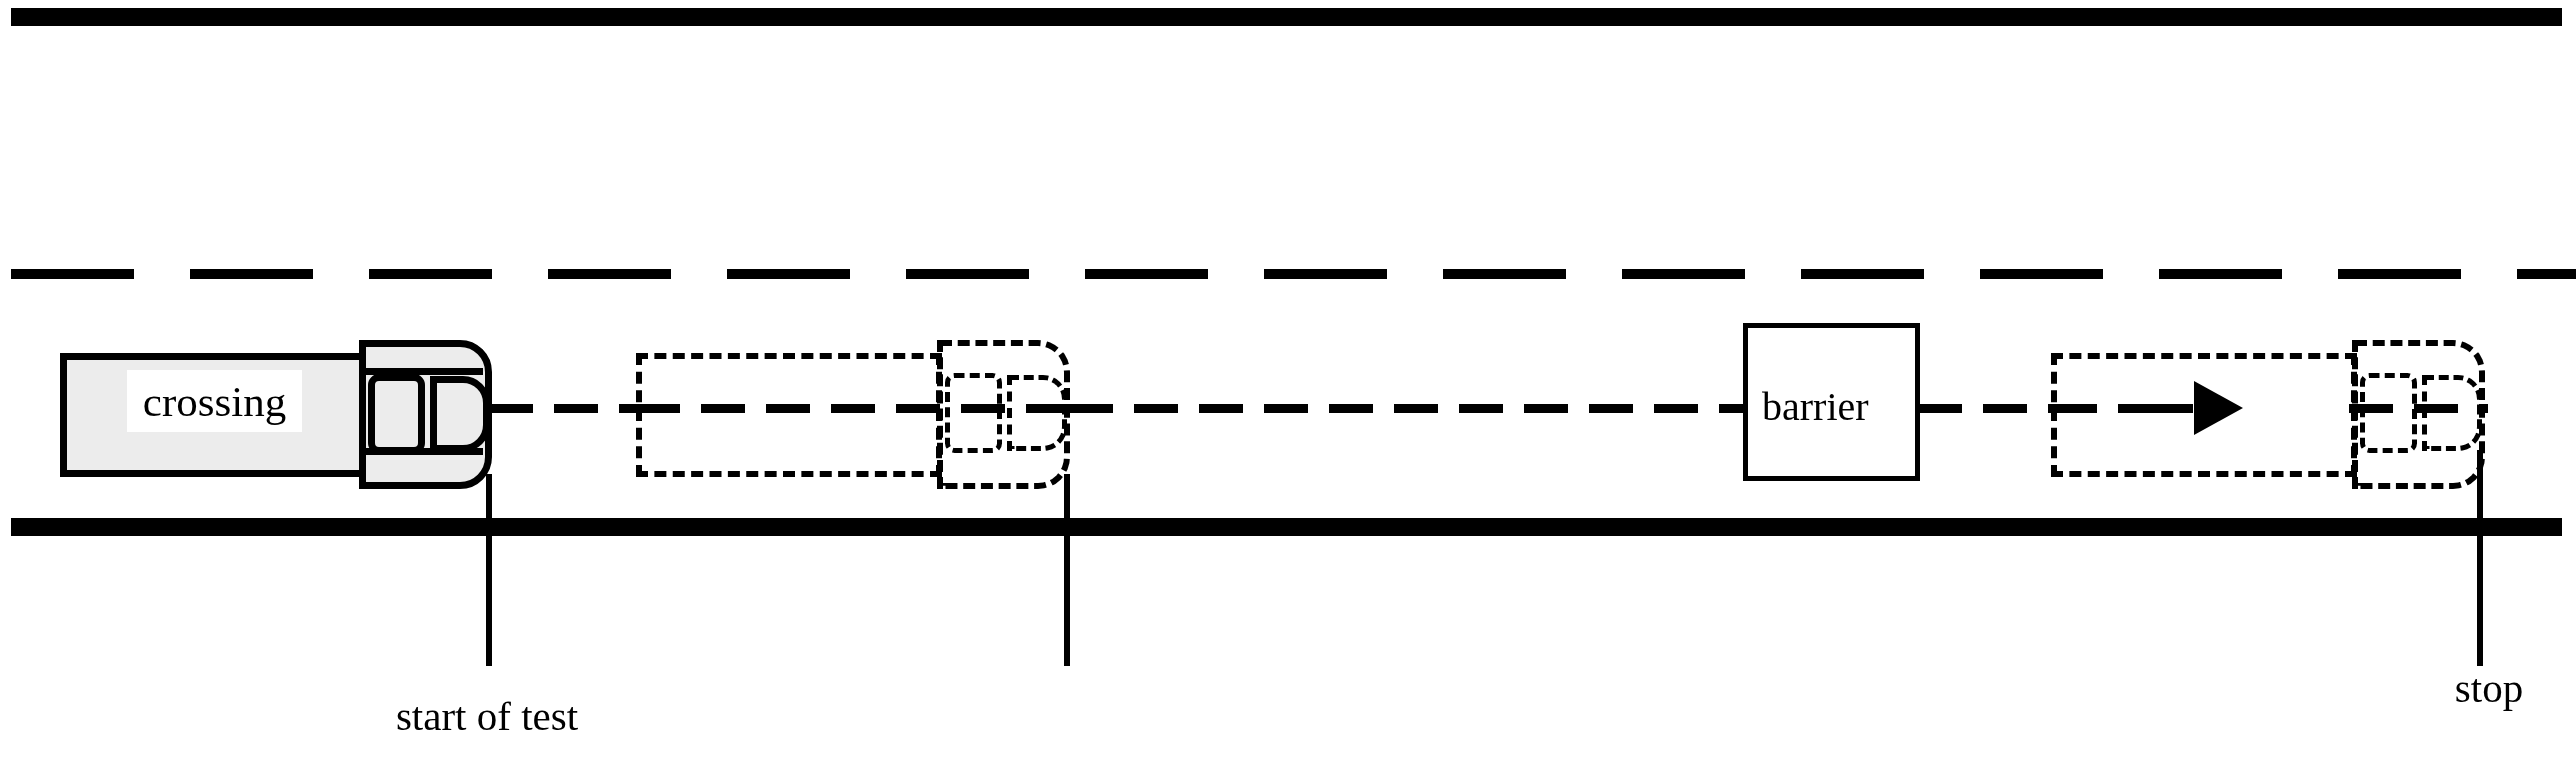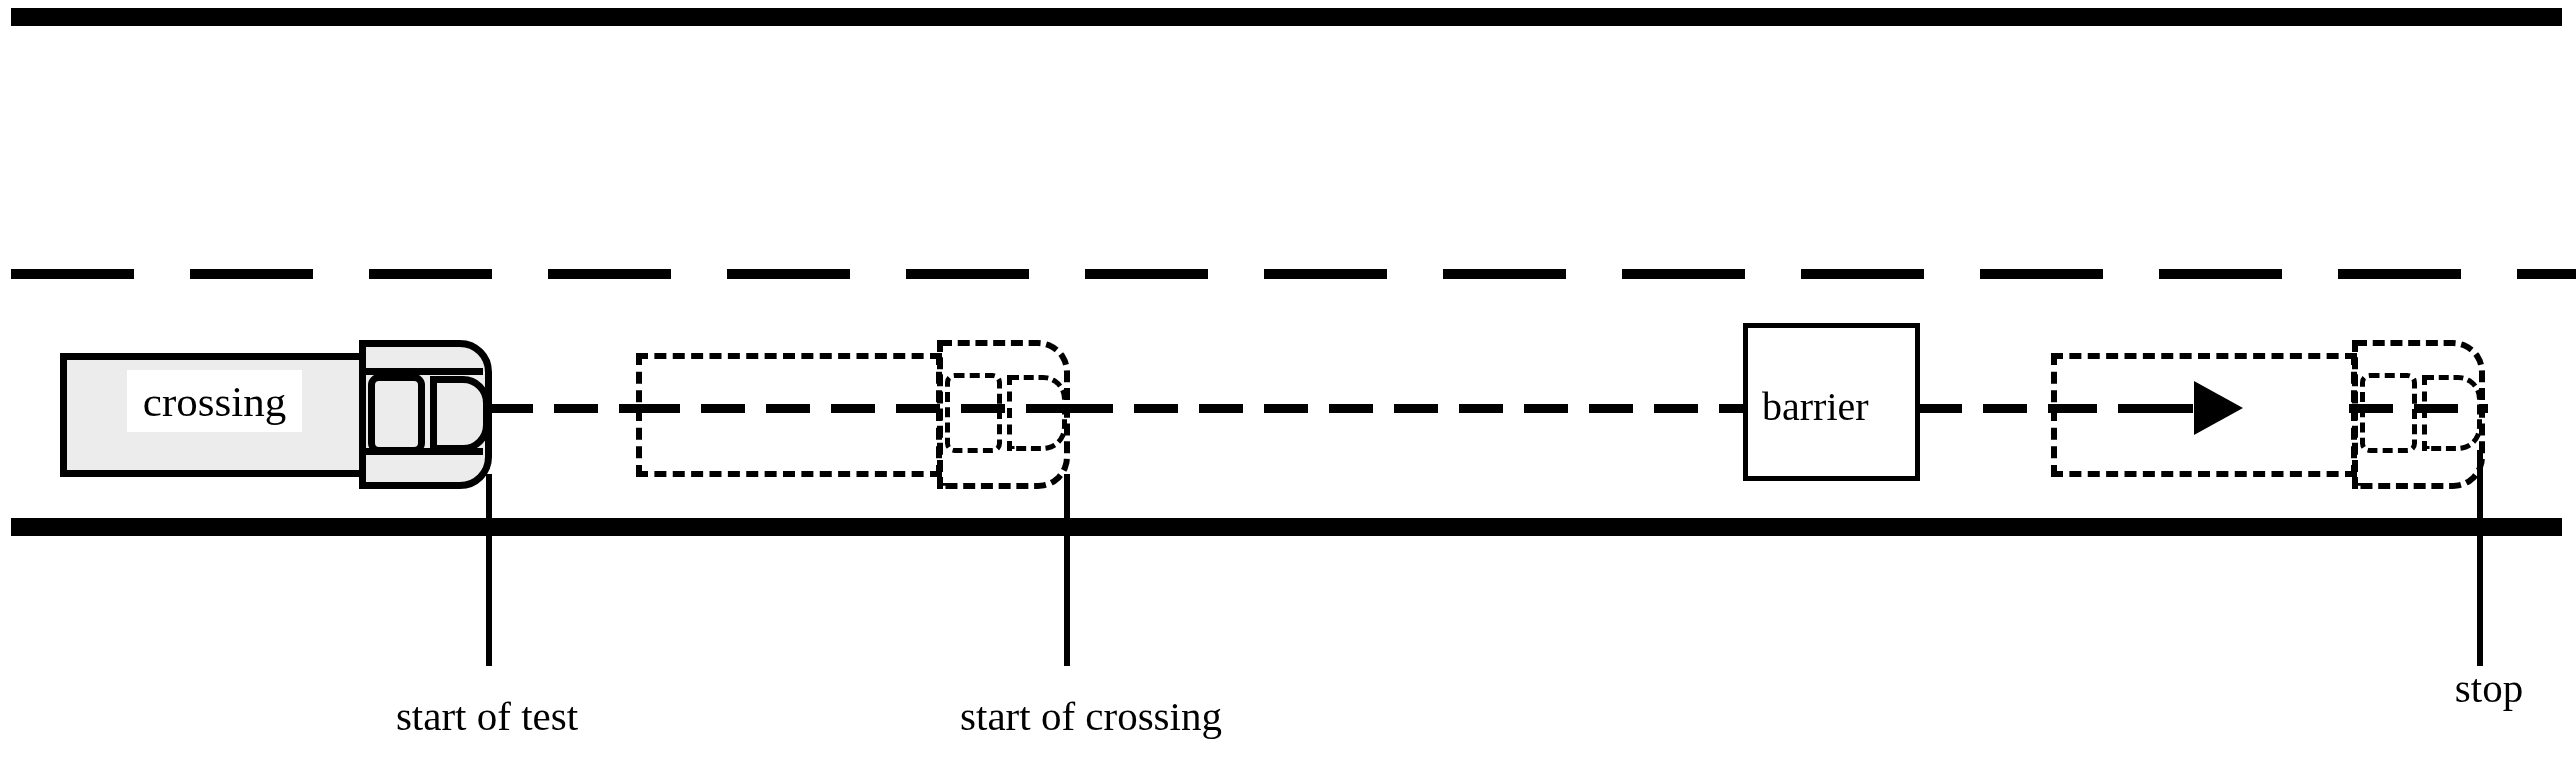--- a/index.html
+++ b/index.html
@@ -124,19 +124,18 @@
     </div>
 
     <div id="arrow-stem" style="left:2147px;top:404px;width:46px;"></div>
     <div id="direction-arrow" style="left:2194px;top:381px;"></div>
   </div>
 
   <div class="marker-line" style="left:486px;top:474px;height:192px;"></div>
   <div class="marker-label" style="left:487px;top:692px;">start of test</div>
 
   <div class="marker-line" style="left:1064px;top:474px;height:192px;"></div>
-  <div class="marker-label" style="left:1091px;top:692px;">start of crossing</div>
 
   <div class="marker-line" style="left:2477px;top:450px;height:216px;"></div>
   <div class="marker-label" style="left:2489px;top:664px;">stop</div>
 
 </div>
 
 
 </body></html>

